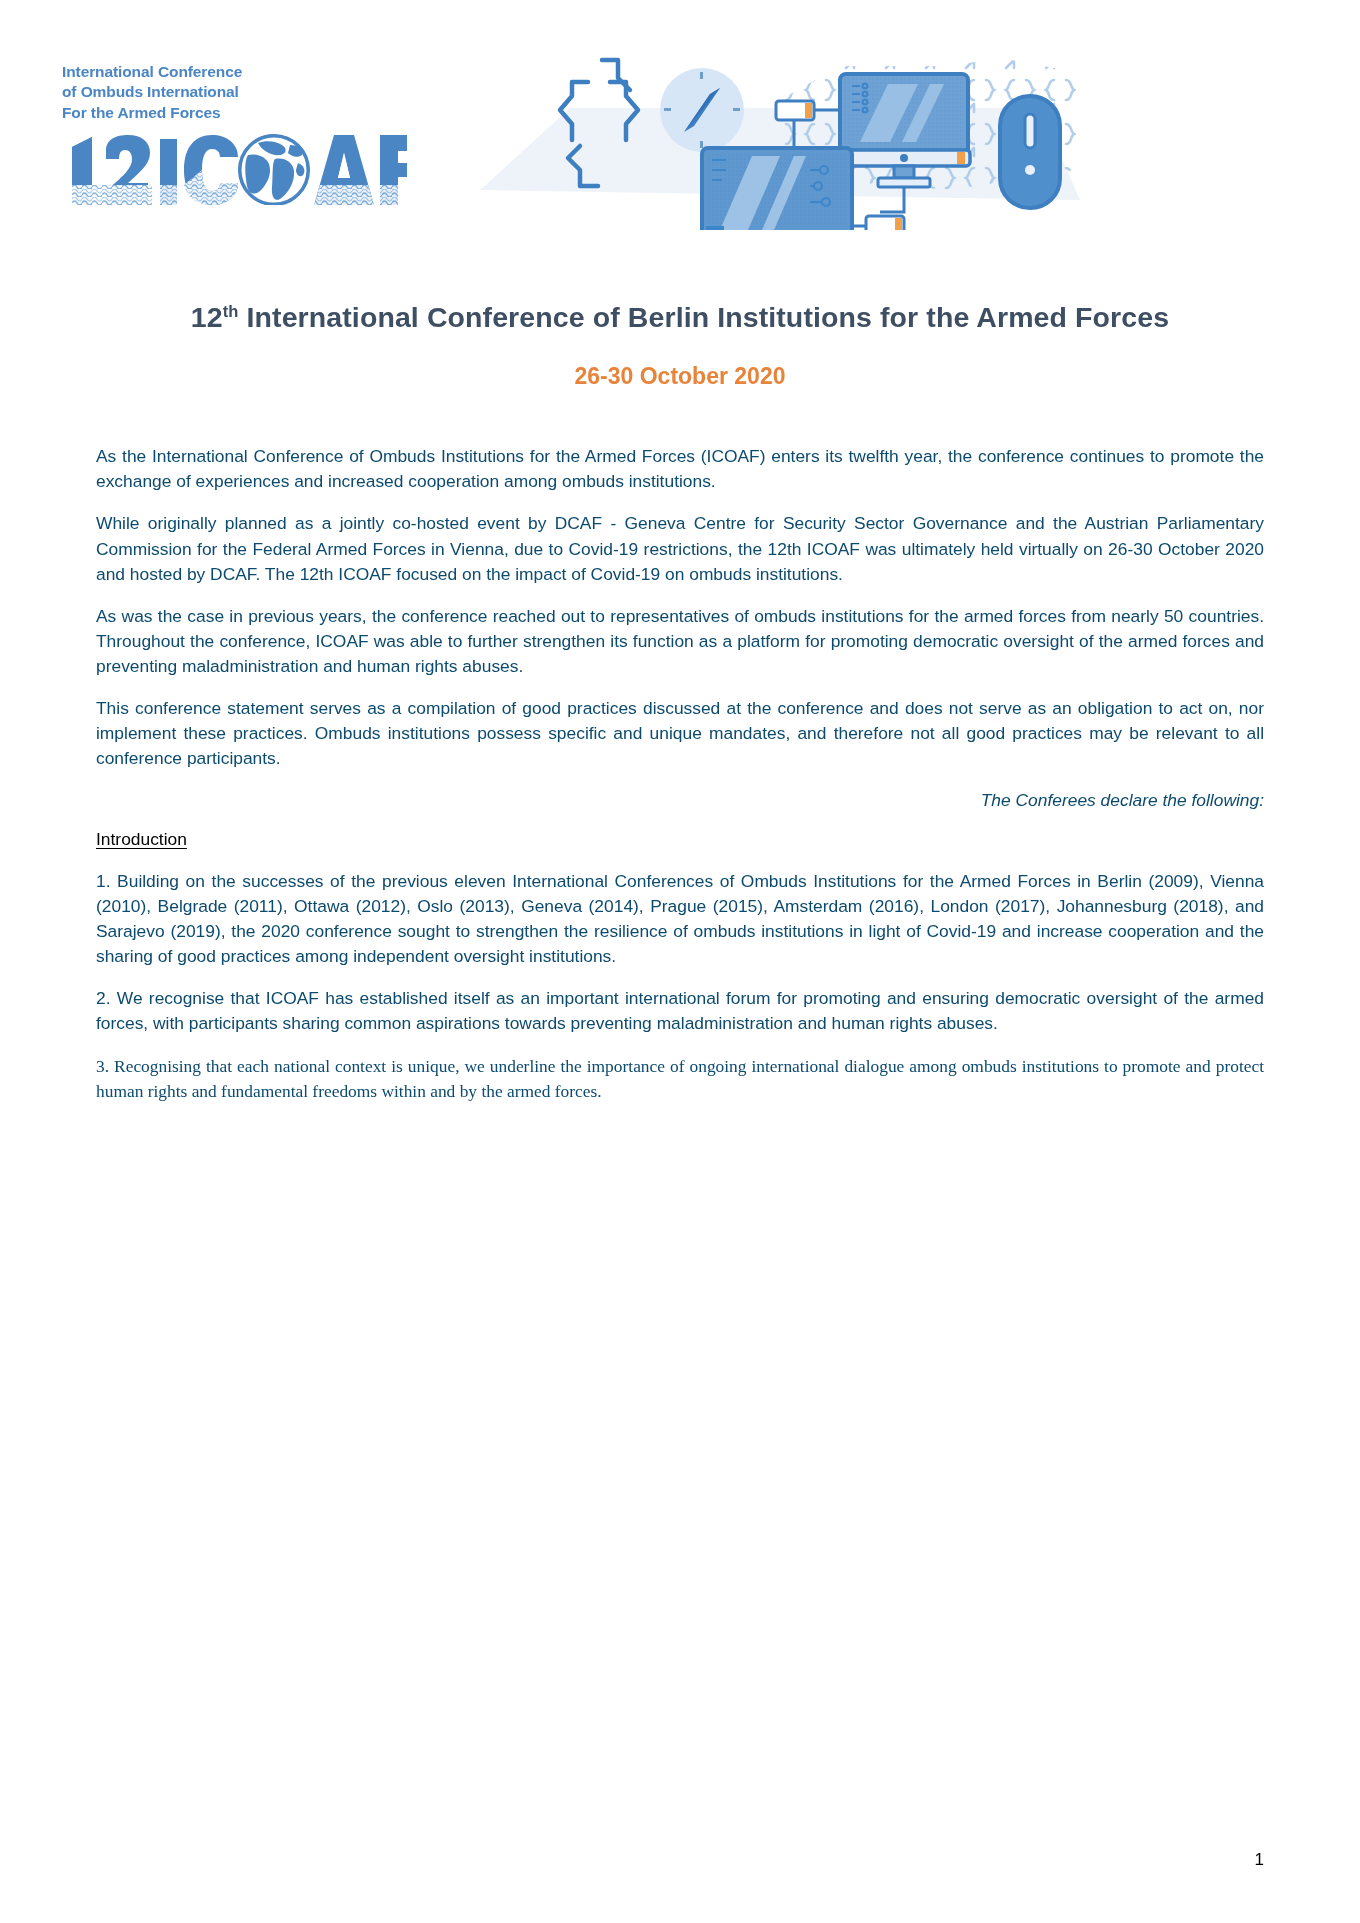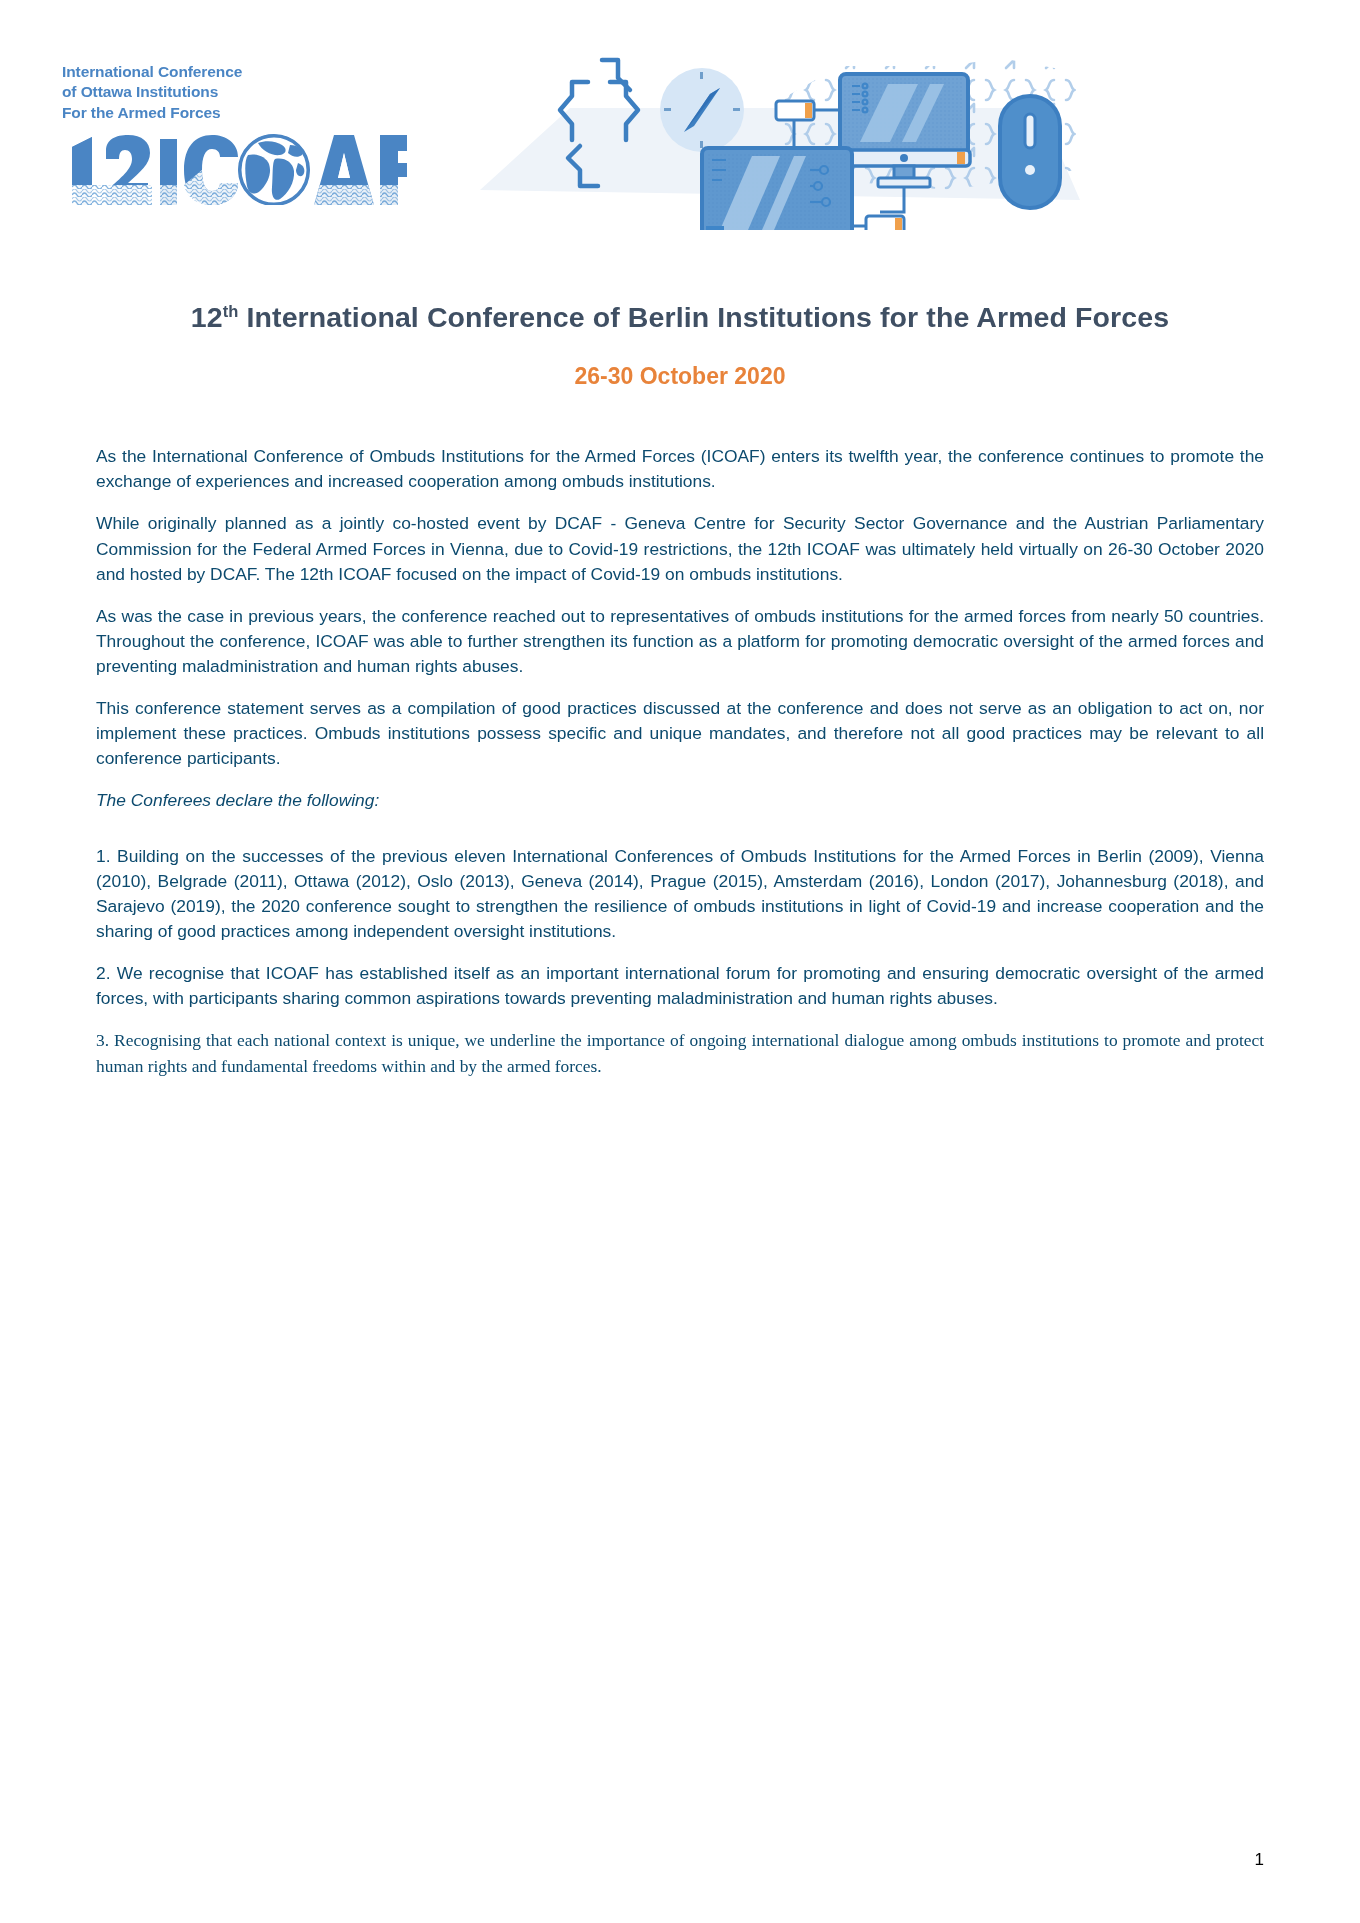--- a/index.html
+++ b/index.html
@@ -93,22 +93,22 @@
     margin: 0 0 17px 0;
     font-size: 17.4px;
     line-height: 1.44;
     text-align: justify;
     color: #0c4a6e;
   }
   p.para:last-child { margin-bottom: 0; font-family: Liberation Serif, serif; }
 
   p.italic-line {
     font-style: italic;
-    text-align: left;
-    margin-bottom: 31px;
+    text-align: right;
+    margin-bottom: 14px;
   }
 
   .section-head {
     font-size: 17.4px;
     line-height: 1.44;
     text-decoration: underline;
     text-underline-offset: 3px;
     margin: 0 0 17px 0;
     text-align: left;
   }
@@ -129,21 +129,21 @@
   }
 </style>
 </head>
 <body>
 
 <div class="header-band">
 
   <div class="logo-block">
     <div class="logo-tagline">
       <div>International Conference</div>
-      <div>of Ottawa Institutions</div>
+      <div>of Ombuds International</div>
       <div>For the Armed Forces</div>
     </div>
 
     <div class="logo-wordmark">
       <svg width="345" height="72" viewBox="0 0 345 72" xmlns="http://www.w3.org/2000/svg" aria-hidden="true">
         <defs>
           <pattern id="wavepat" width="10" height="8" patternUnits="userSpaceOnUse">
             <rect width="10" height="8" fill="#ffffff"></rect>
             <path d="M0 6 Q2.5 2 5 6 T10 6" stroke="#7fb0dd" stroke-width="1.4" fill="none"></path>
             <path d="M0 2 Q2.5 -2 5 2 T10 2" stroke="#a9cbe9" stroke-width="1.2" fill="none"></path>
@@ -329,20 +329,23 @@
 
 
   <div class="body-text">
     <p class="para">As the International Conference of Ombuds Institutions for the Armed Forces (ICOAF) enters its twelfth year, the conference continues to promote the exchange of experiences and increased cooperation among ombuds institutions.</p>
     <p class="para">While originally planned as a jointly co-hosted event by DCAF - Geneva Centre for Security Sector Governance and the Austrian Parliamentary Commission for the Federal Armed Forces in Vienna, due to Covid-19 restrictions, the 12th ICOAF was ultimately held virtually on 26-30 October 2020 and hosted by DCAF. The 12th ICOAF focused on the impact of Covid-19 on ombuds institutions.</p>
     <p class="para">As was the case in previous years, the conference reached out to representatives of ombuds institutions for the armed forces from nearly 50 countries. Throughout the conference, ICOAF was able to further strengthen its function as a platform for promoting democratic oversight of the armed forces and preventing maladministration and human rights abuses.</p>
     <p class="para">This conference statement serves as a compilation of good practices discussed at the conference and does not serve as an obligation to act on, nor implement these practices. Ombuds institutions possess specific and unique mandates, and therefore not all good practices may be relevant to all conference participants.</p>
 
     <p class="para italic-line">The Conferees declare the following:</p>
 
+    <div class="section-head">
+      <span>Introduction</span>
+    </div>
 
     <p class="para">1. Building on the successes of the previous eleven International Conferences of Ombuds Institutions for the Armed Forces in Berlin (2009), Vienna (2010), Belgrade (2011), Ottawa (2012), Oslo (2013), Geneva (2014), Prague (2015), Amsterdam (2016), London (2017), Johannesburg (2018), and Sarajevo (2019), the 2020 conference sought to strengthen the resilience of ombuds institutions in light of Covid-19 and increase cooperation and the sharing of good practices among independent oversight institutions.</p>
     <p class="para">2. We recognise that ICOAF has established itself as an important international forum for promoting and ensuring democratic oversight of the armed forces, with participants sharing common aspirations towards preventing maladministration and human rights abuses.</p>
     <p class="para">3. Recognising that each national context is unique, we underline the importance of ongoing international dialogue among ombuds institutions to promote and protect human rights and fundamental freedoms within and by the armed forces.</p>
   </div>
 </div>
 
 <div class="pn-wrap">
   <div class="page-number">1</div>
 </div>

